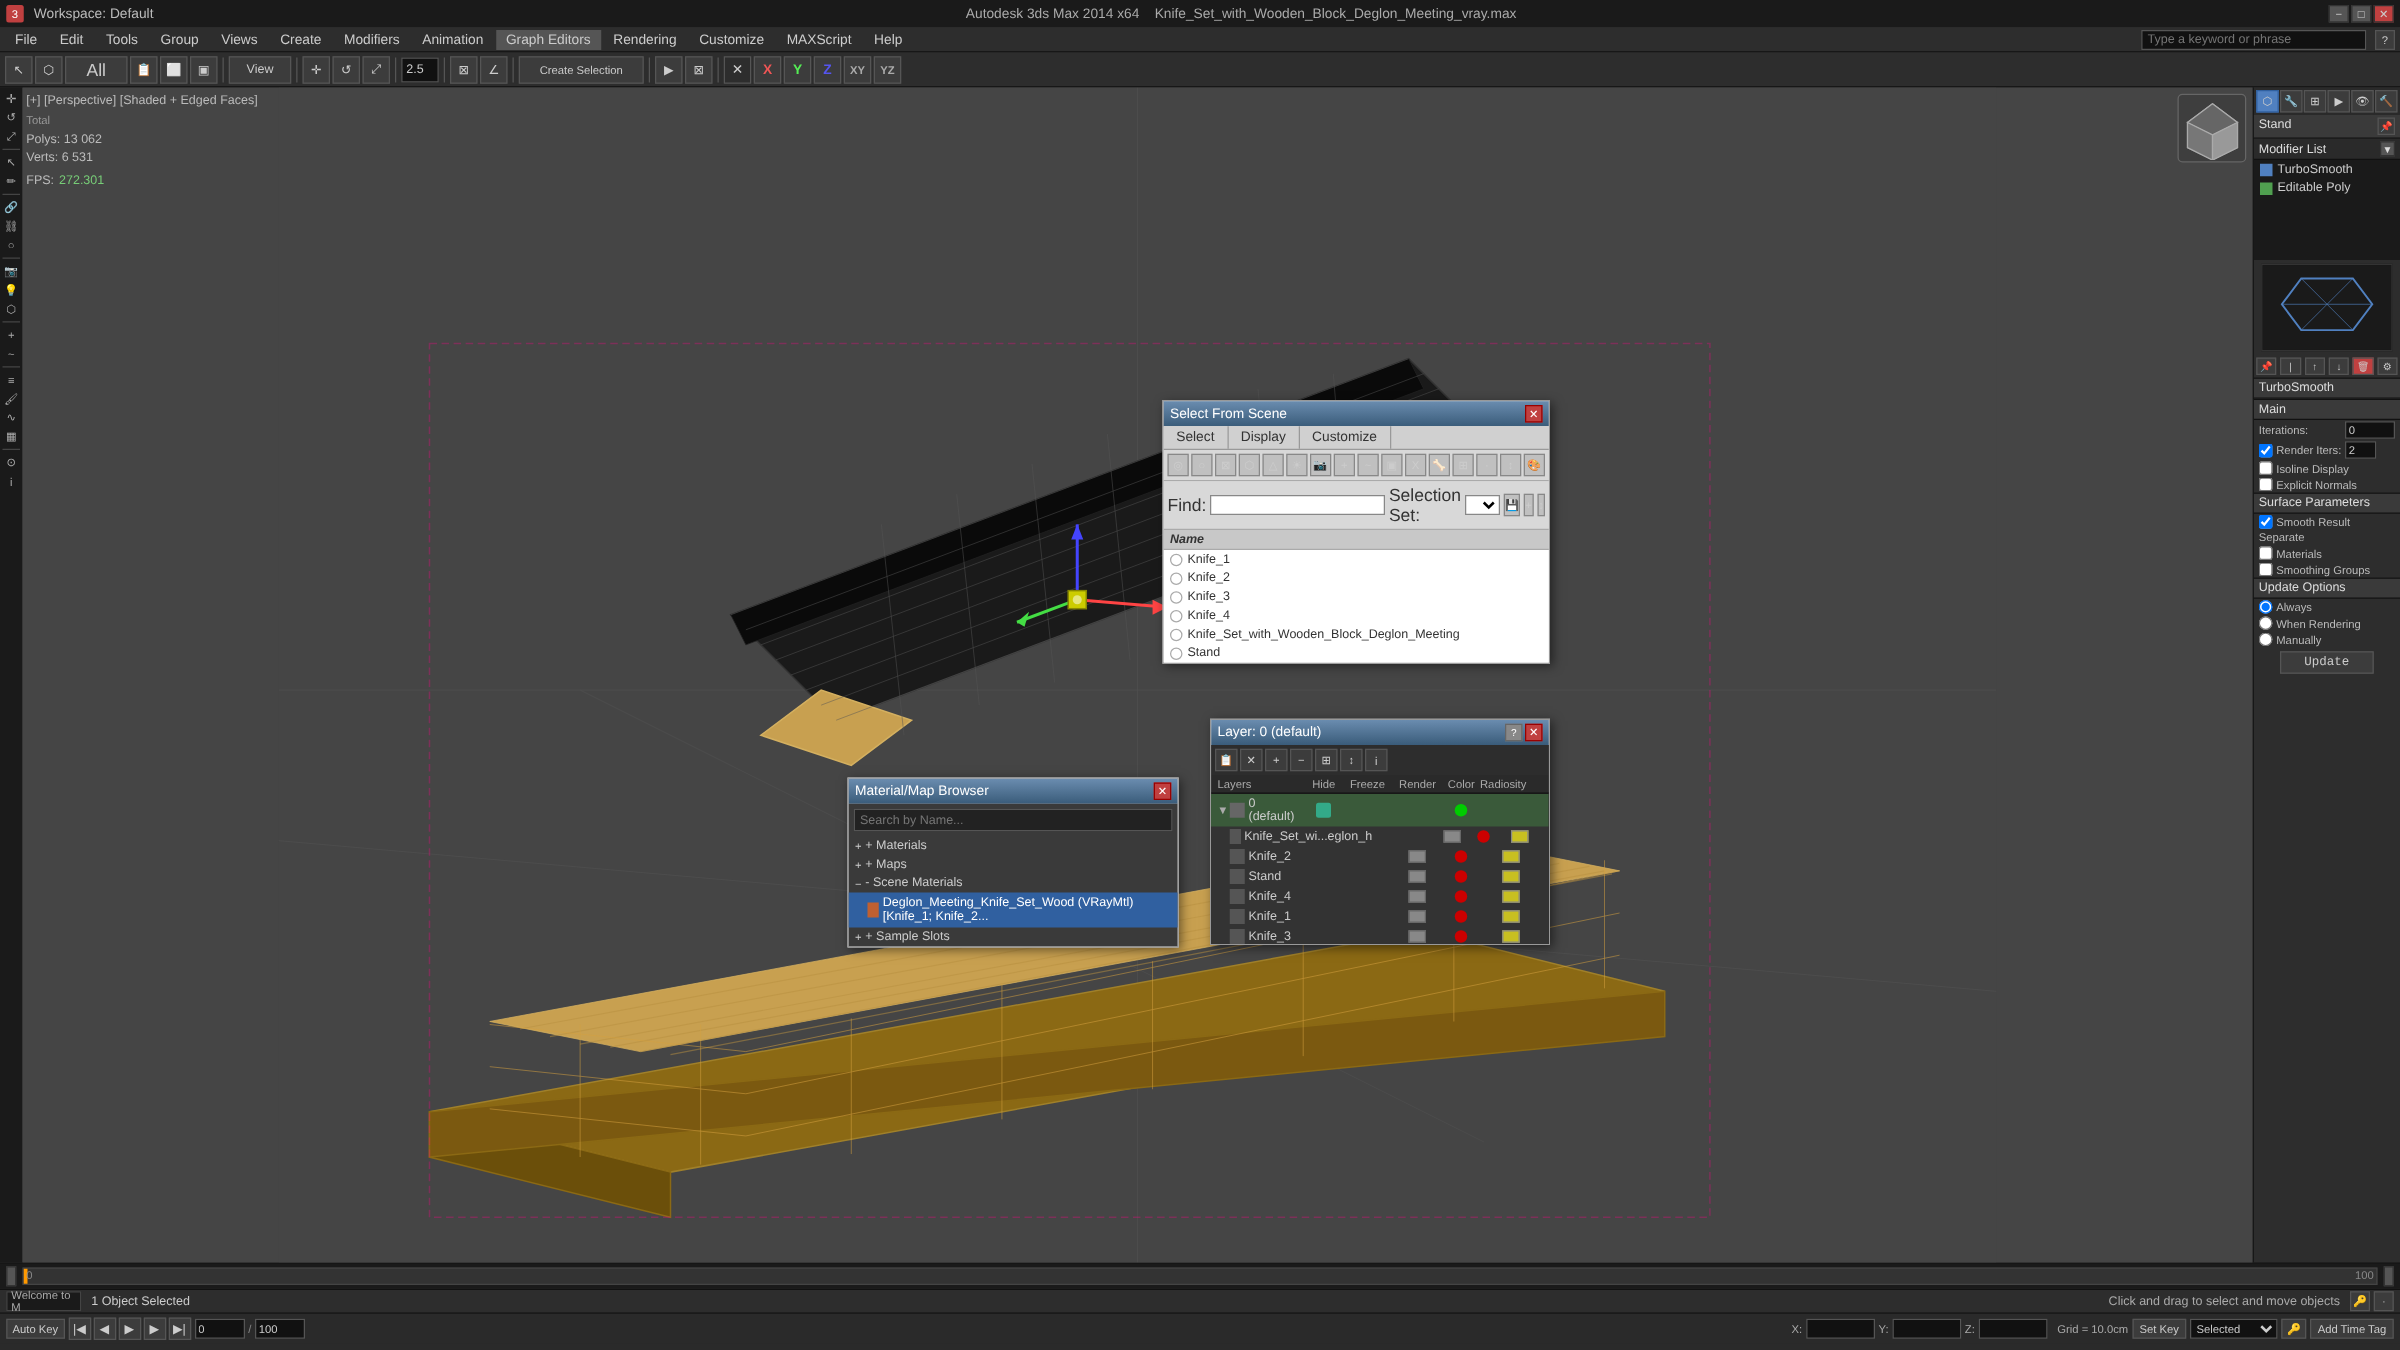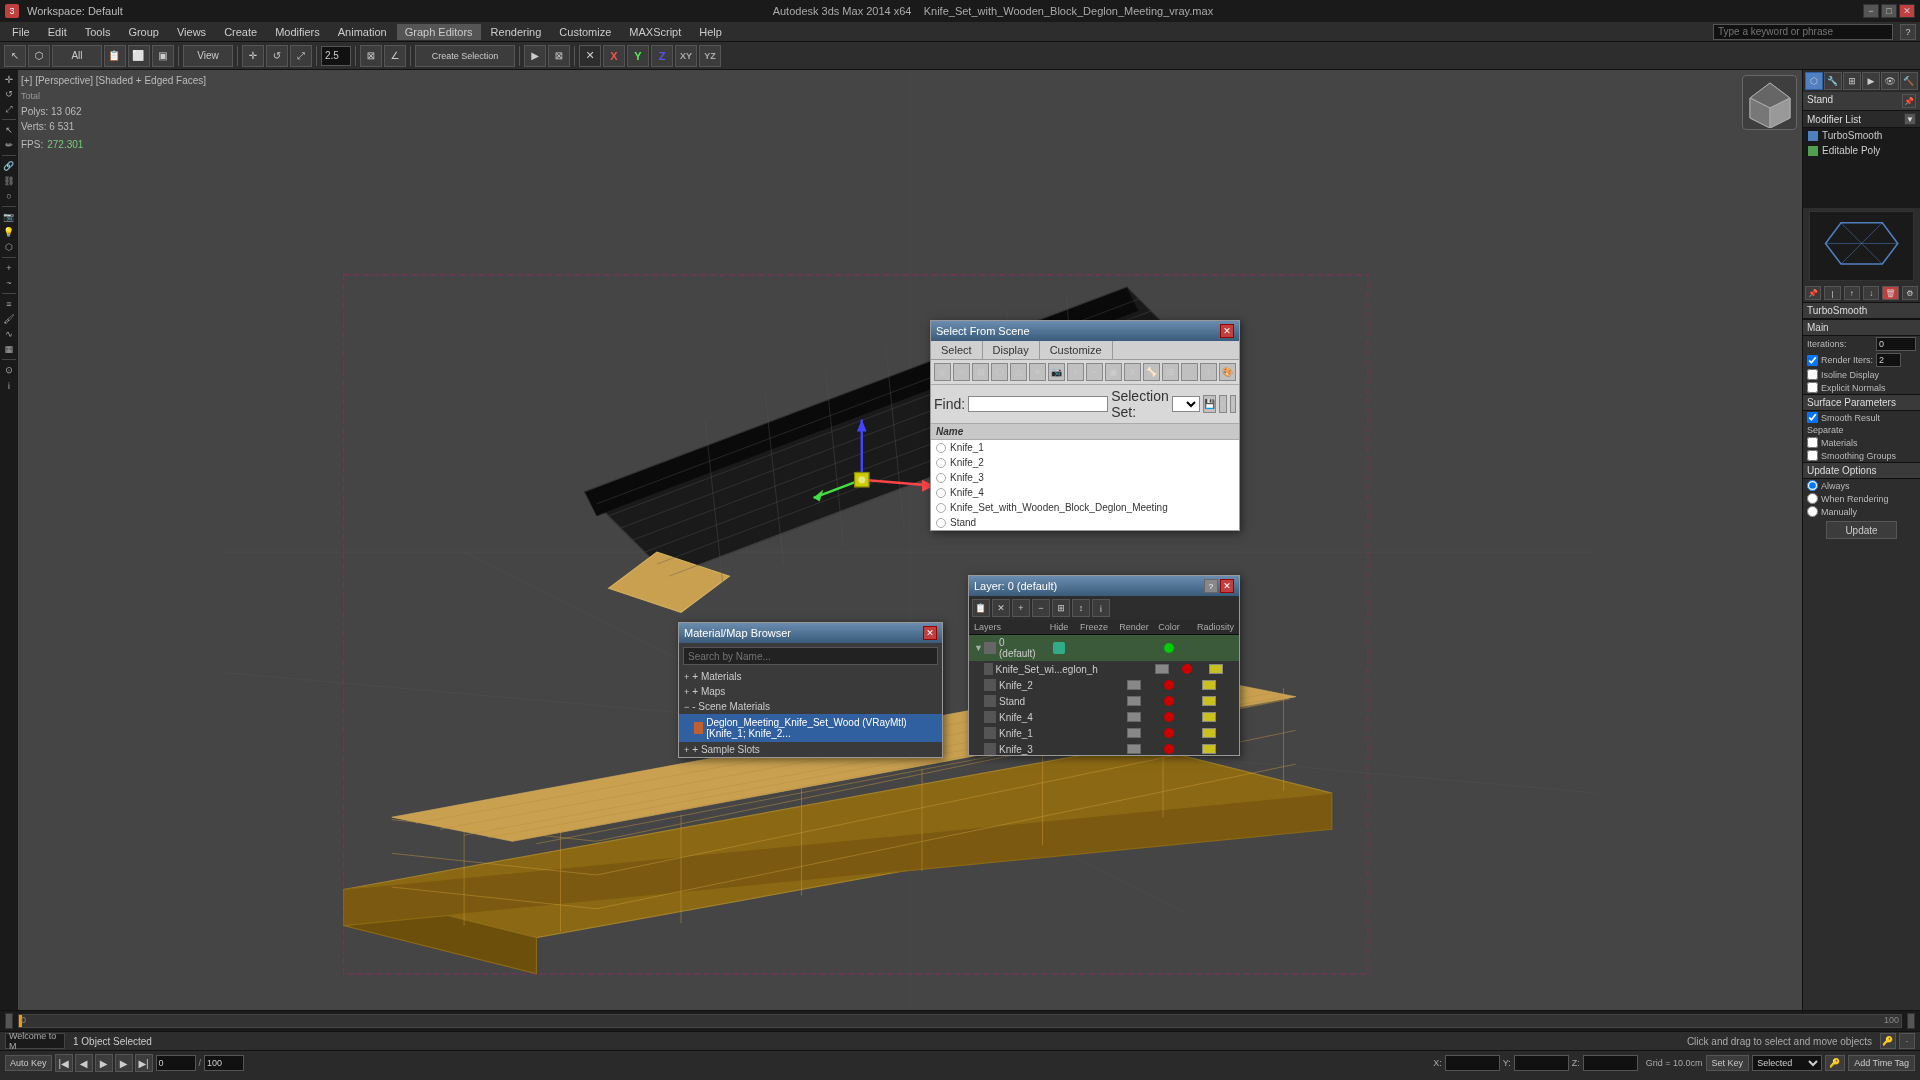--- a/index.html
+++ b/index.html
@@ -101,21 +101,21 @@
     .layer-dot { width: 10px; height: 10px; border-radius: 50%; margin: 0 3px; }
     .layer-dot.green { background: #0c0; }
     .layer-dot.red { background: #c00; }
     #inspector-wrapper { width: 120px; background: #2d2d2d; border-left: 1px solid #111; display: flex; flex-direction: column; overflow: hidden; }
     .insp-tab-btn { width: 18px; height: 18px; background: #3c3c3c; border: 1px solid #555; cursor: pointer; display: flex; align-items: center; justify-content: center; font-size: 9px; color: #ccc; }
     .insp-tab-btn.active { background: #5080c0; border-color: #3060a0; }
     .prop-row { display: flex; align-items: center; justify-content: space-between; padding: 1px 4px; font-size: 9px; color: #bbb; }
     .prop-check-row { display: flex; align-items: center; padding: 1px 4px; font-size: 9px; color: #bbb; gap: 3px; }
     .prop-input { width: 40px; height: 14px; background: #111; border: 1px solid #555; color: #ccc; padding: 0 2px; font-size: 9px; }
     .section-header { background: #3a3a3a; padding: 2px 4px; font-size: 10px; color: #ddd; border-top: 1px solid #111; border-bottom: 1px solid #111; cursor: pointer; }
-    .update-btn { height: 18px; padding: 0 18px; background: #3c3c3c; border: 1px solid #555; color: #ccc; font-size: 10px; cursor: pointer; margin: 3px auto; display: block; }
+    .update-btn { height: 18px; padding: 0 18px; background: #3c3c3c; border: 1px solid #555; color: #ccc; font-size: 10px; cursor: pointer; margin: 3px auto; display: block; font-family: Liberation Mono, monospace; }
 
     
     #tools-panel { width: 18px; background: #1a1a1a; display: flex; flex-direction: column; align-items: center; padding-top: 2px; gap: 1px; }
     .tool-icon { width: 14px; height: 14px; cursor: pointer; display: flex; align-items: center; justify-content: center; font-size: 9px; color: #aaa; }
     .tool-sep { width: 14px; height: 1px; background: #444; margin: 2px 0; }
 
     .full-layout { display: flex; flex-direction: column; height: 1080px; }
     .main-content { display: flex; flex: 1; }
     .viewport-area { flex: 1; position: relative; background: #454545; }
   </style>
@@ -159,21 +159,21 @@
       <input id="search-input" type="text" style="width: 180px; height: 16px; background: rgb(17, 17, 17); border: 1px solid rgb(85, 85, 85); color: rgb(170, 170, 170); padding: 0px 4px; font-size: 10px; margin-left: 24px;" placeholder="Type a keyword or phrase">
     </div>
     <div style="display:flex;gap:2px;margin-left:5px;">
       <div class="tb-btn" style="width:16px;height:16px;font-size:9px;">?</div>
     </div>
   </div>
 
   <div id="toolbar">
     <div class="tb-btn">↖</div>
     <div class="tb-btn">⬡</div>
-    <div class="tb-btn" style="width:50px;font-size:10px;">All</div>
+    <div class="tb-btn" style="width:50px;font-size:14px;">All</div>
     <div class="tb-btn">📋</div>
     <div class="tb-btn">⬜</div>
     <div class="tb-btn">▣</div>
     <div class="tb-sep"></div>
     <div class="tb-btn" style="width:50px;font-size:10px;">View</div>
     <div class="tb-sep"></div>
     <div class="tb-btn">✛</div>
     <div class="tb-btn">↺</div>
     <div class="tb-btn">⤢</div>
     <div class="tb-sep"></div>
@@ -597,21 +597,21 @@
         <div class="layer-icon-btn">↕</div>
         <div class="layer-icon-btn">ℹ</div>
       </div>
 
       <div class="layer-header">
         <div style="flex:1;font-size:9px;color:#aaa;">Layers</div>
         <div style="width:30px;font-size:9px;color:#aaa;text-align:center;">Hide</div>
         <div style="width:40px;font-size:9px;color:#aaa;text-align:center;">Freeze</div>
         <div style="width:40px;font-size:9px;color:#aaa;text-align:center;">Render</div>
         <div style="width:30px;font-size:9px;color:#aaa;text-align:center;">Color</div>
-        <div style="width:50px;font-size:9px;color:#aaa;text-align:right;">Radiosity</div>
+        <div style="width:50px;font-size:9px;color:#aaa;text-align:left;">Radiosity</div>
       </div>
 
       <div style="background:#333;overflow-y:auto;max-height:120px;">
 
         <div class="layer-row active" style="background:#3a5a3a;">
           <div class="layer-expand">▼</div>
           <div style="width:12px;height:12px;background:#666;margin-right:3px;"></div>
           <div class="layer-name">0 (default)</div>
           <div style="width:30px;display:flex;justify-content:center;">
             <div style="width:12px;height:12px;background:#3a8;border-radius:2px;"></div>

